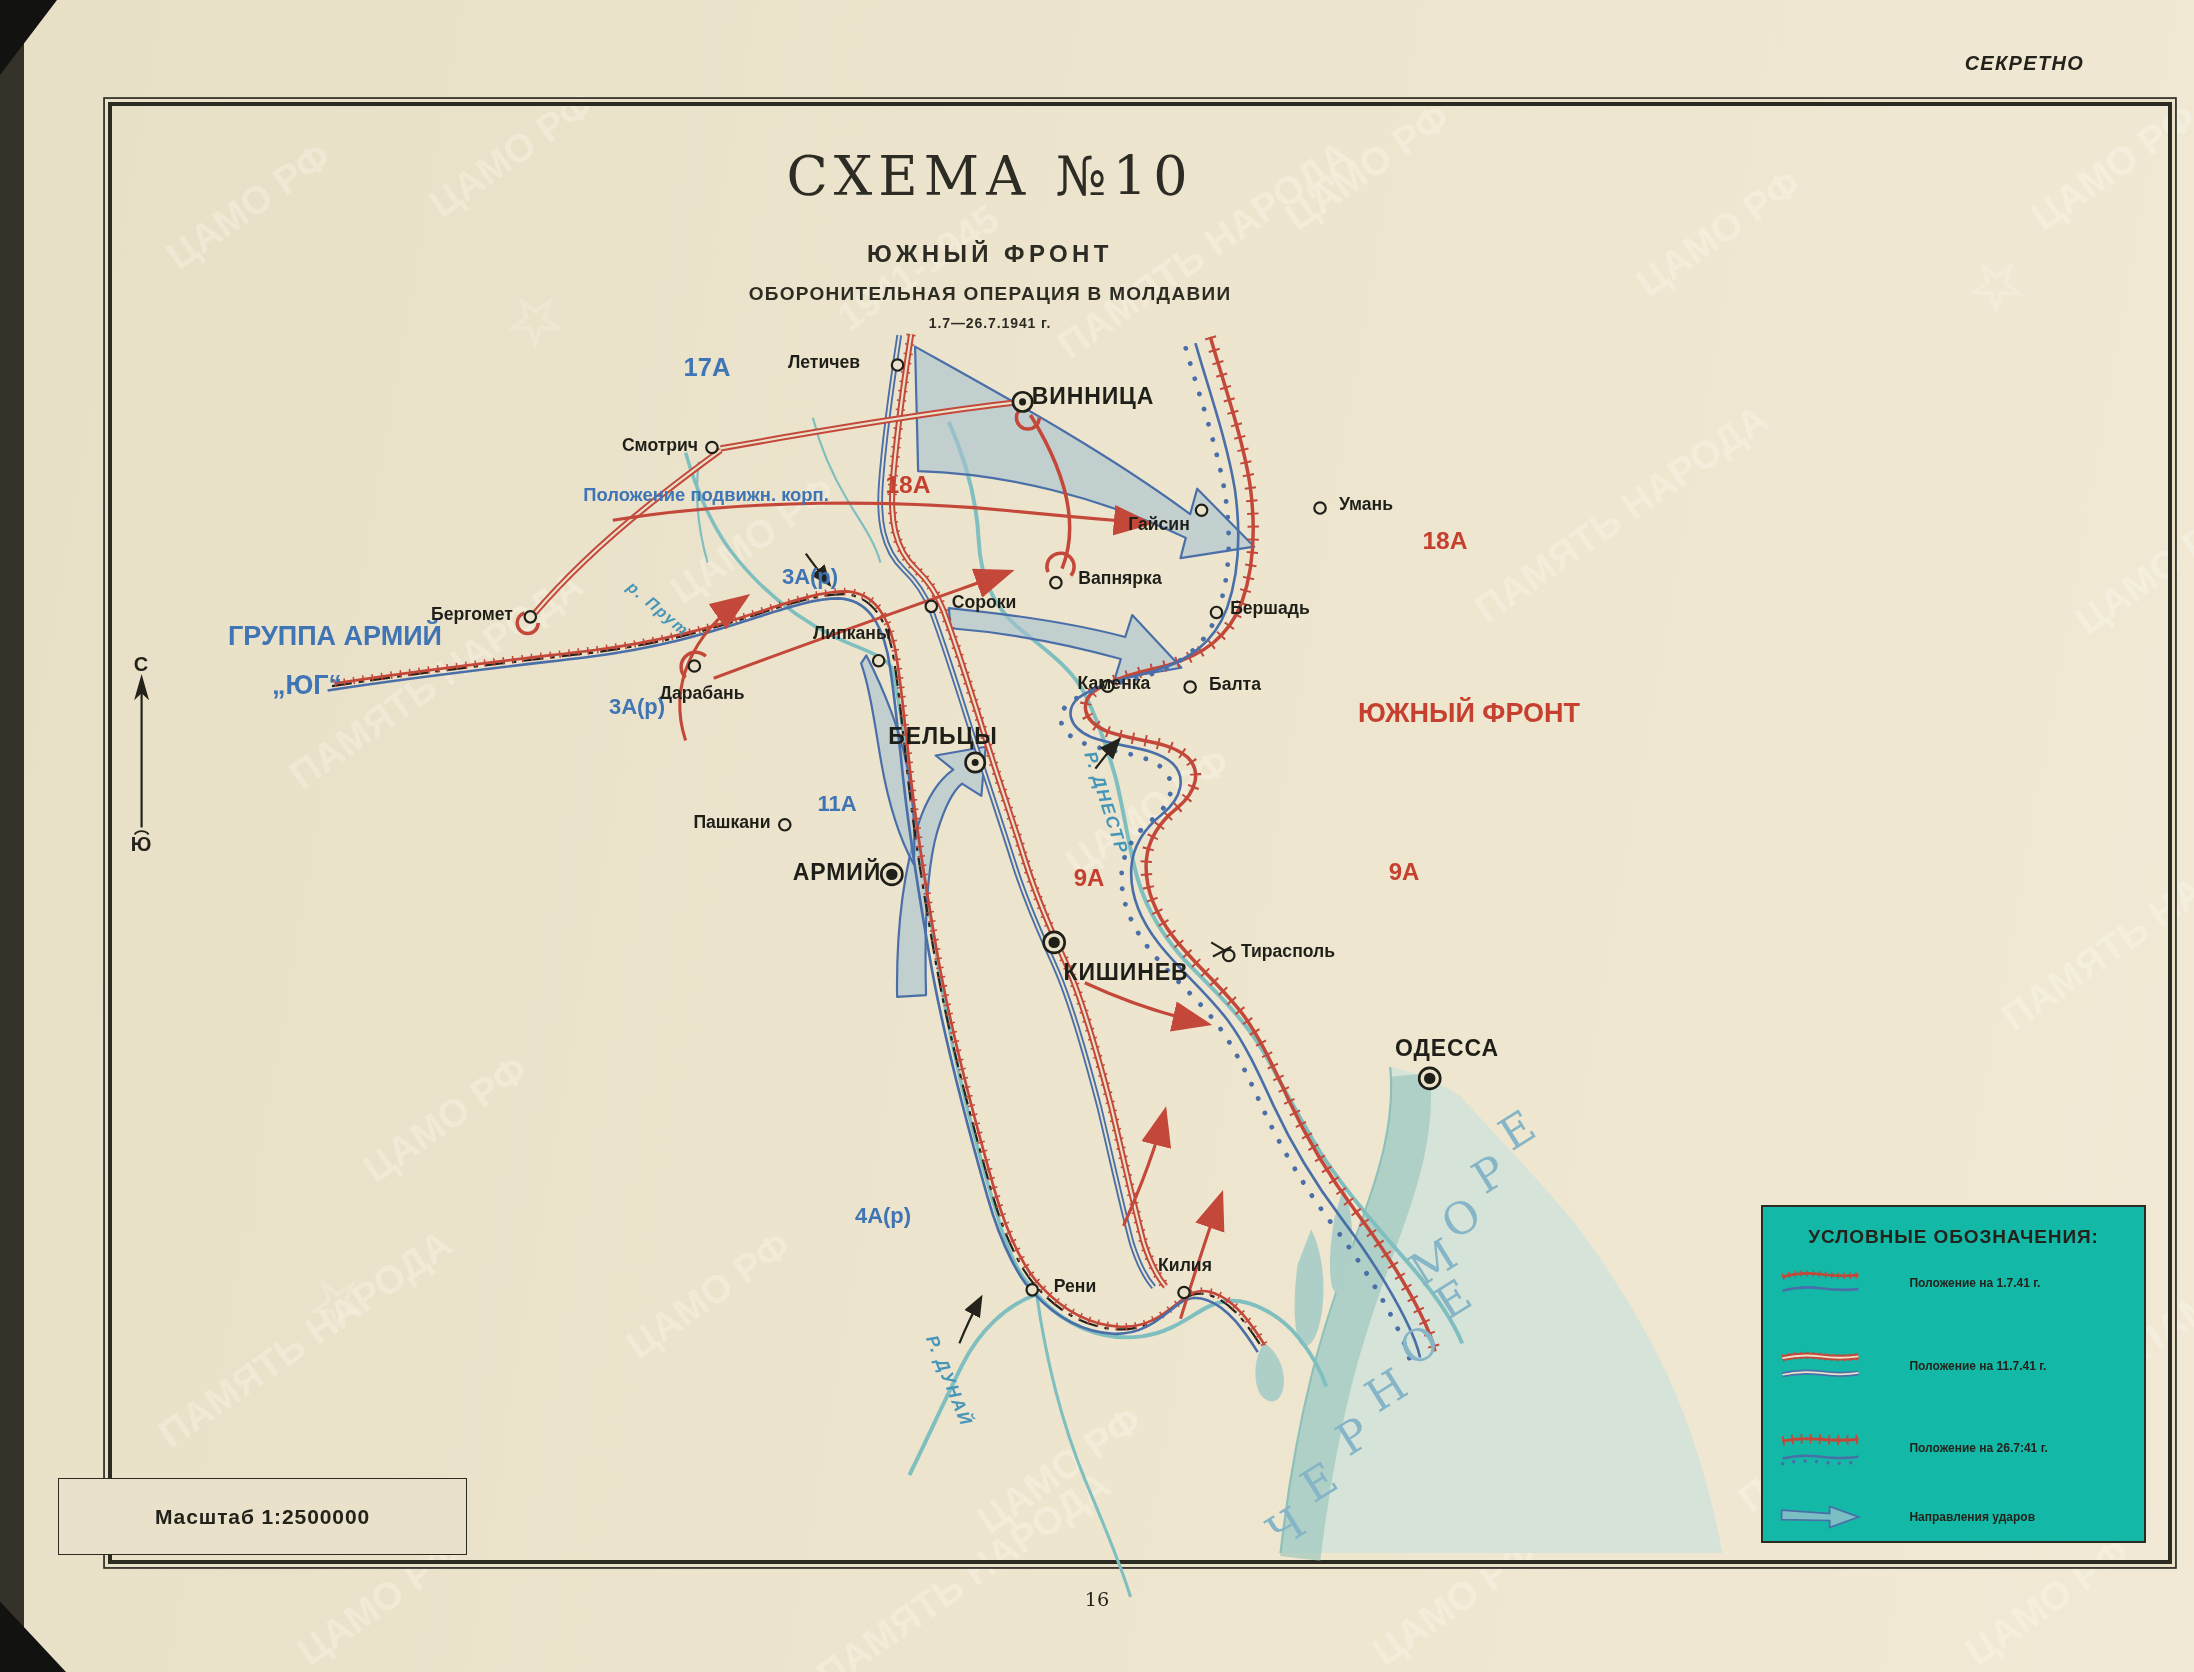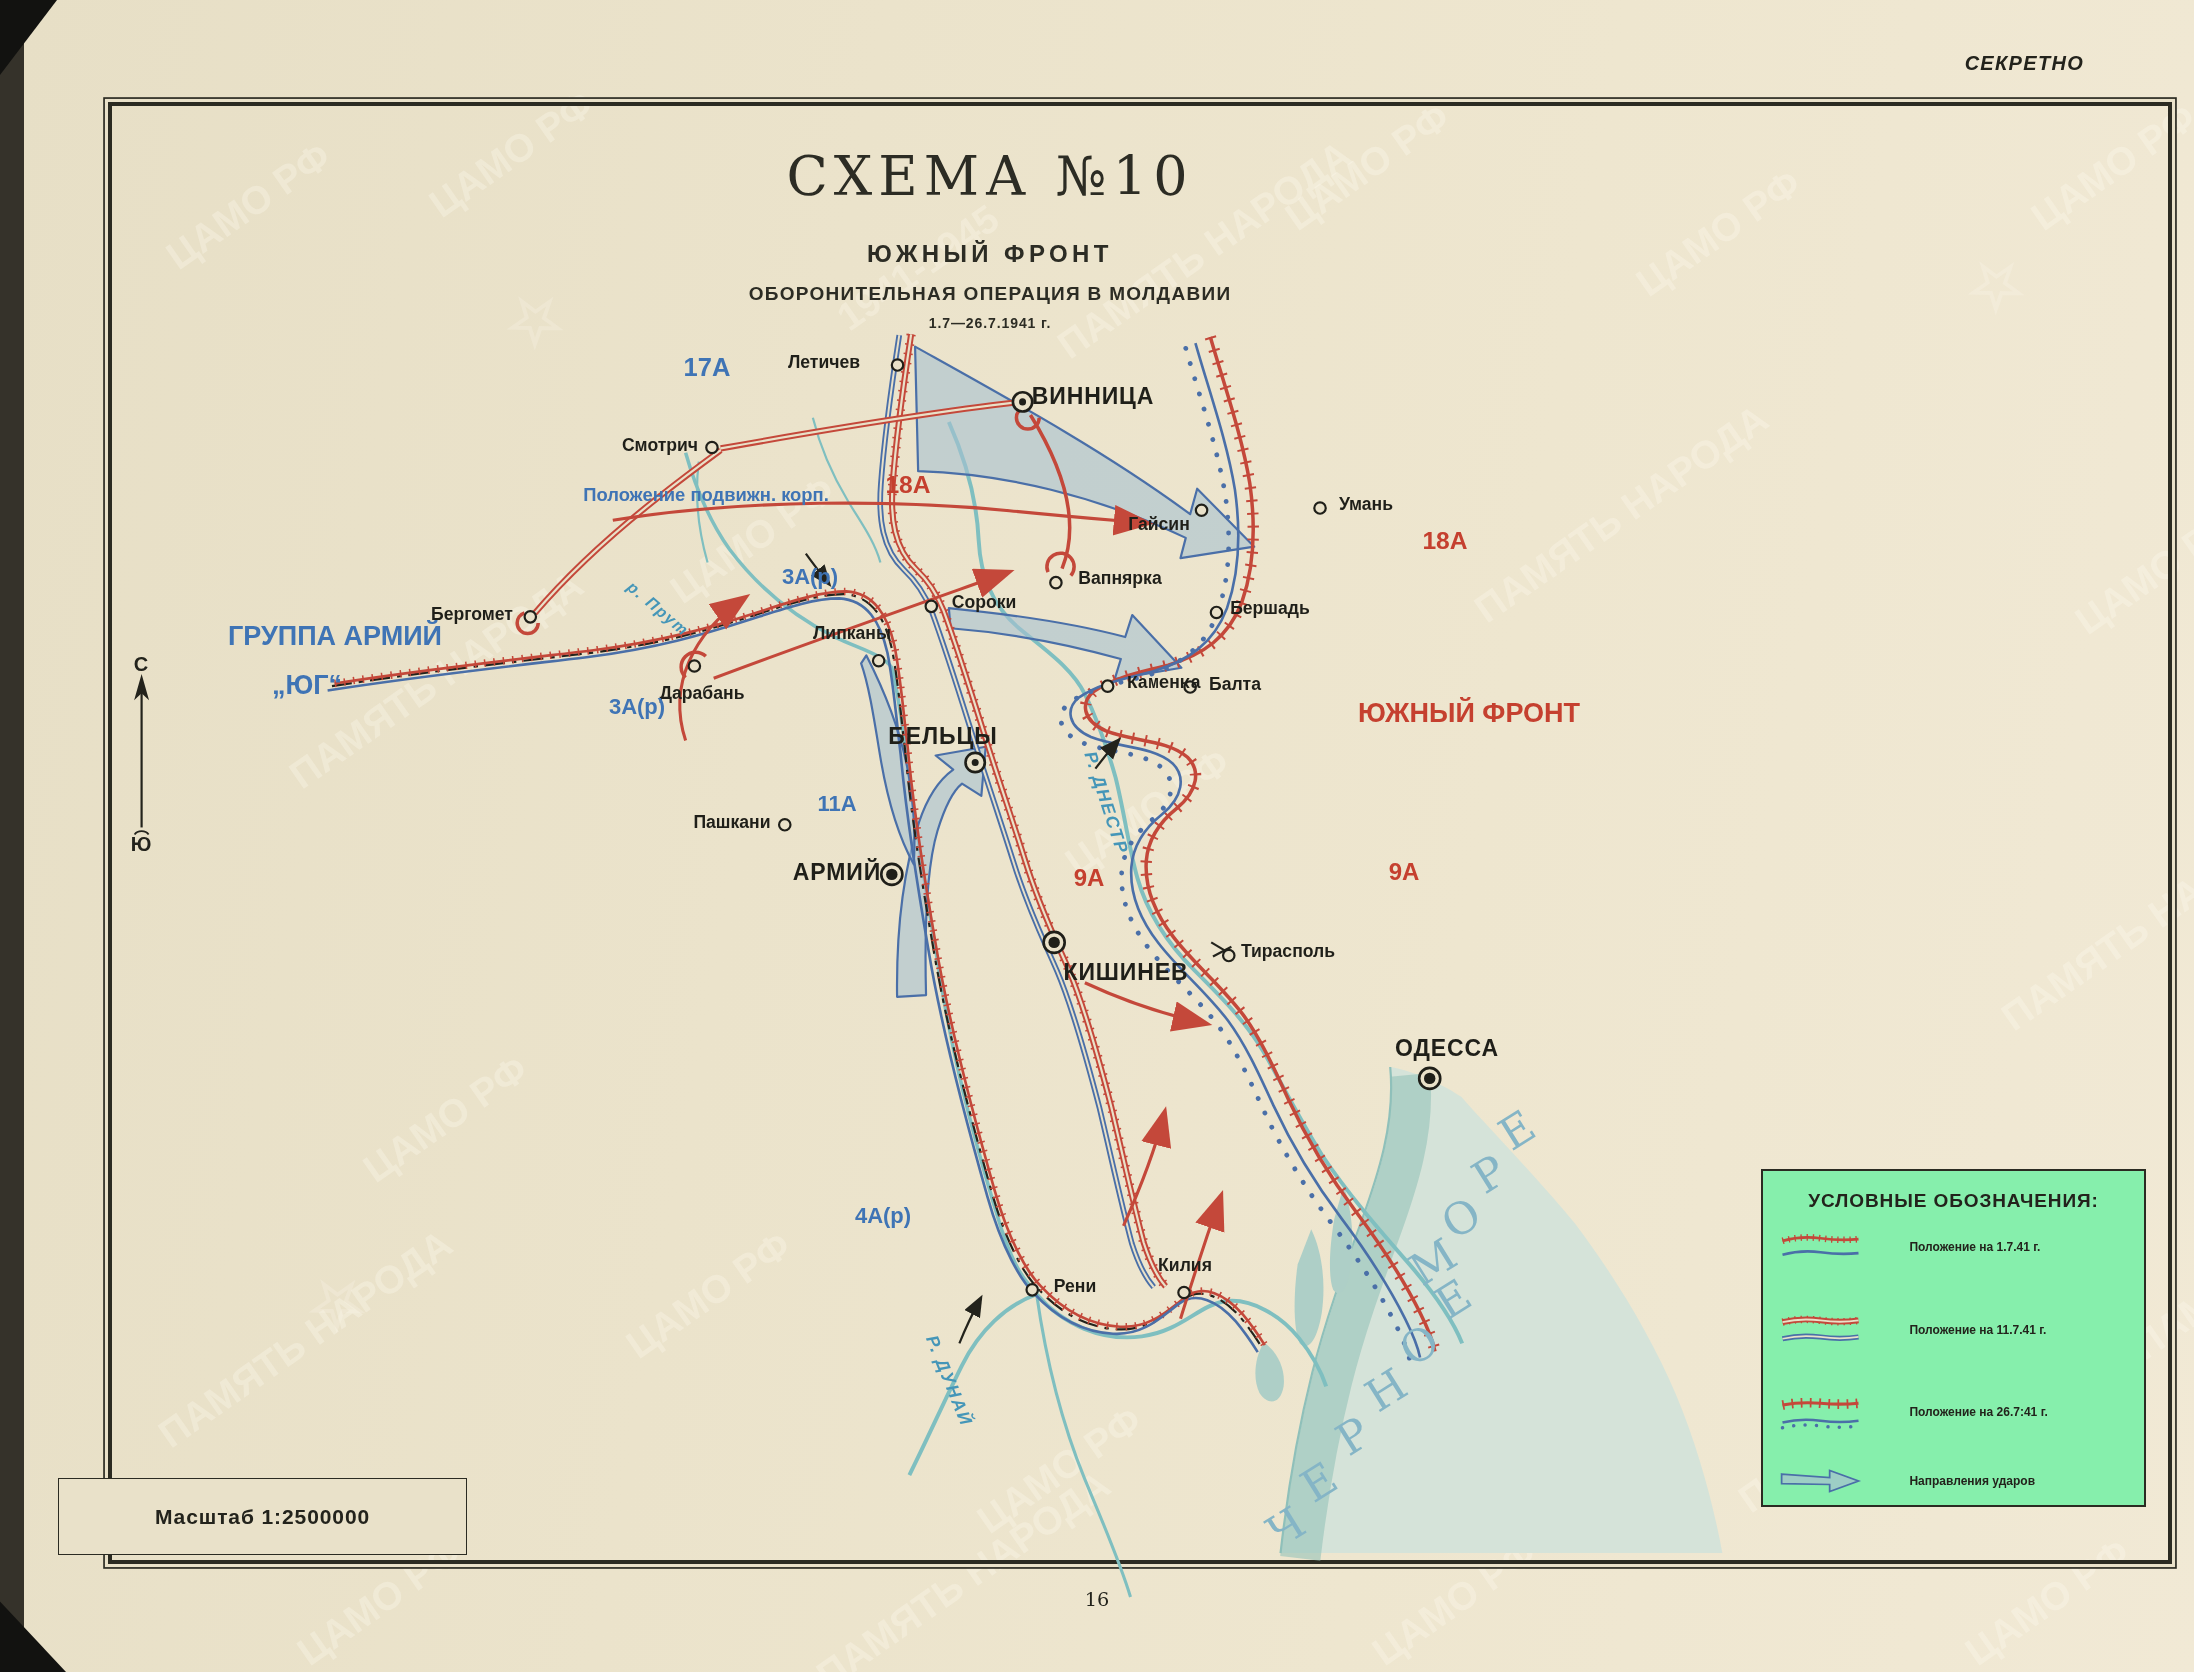--- a/index.html
+++ b/index.html
@@ -24,22 +24,22 @@
   .hdr .t4{margin-top:9.7px;font-size:14px;font-weight:700;letter-spacing:0.9px;}
   .lbl{position:absolute;transform:translate(-50%,-50%);white-space:nowrap;font-weight:700;}
   .city-town{font-size:17.6px;color:#1f1f19;}
   .city-major{font-size:23px;color:#1f1f19;letter-spacing:0.9px;}
   .army-blue{color:#3f74b5;}
   .army-red{color:#c5402f;}
   .river-lbl{color:#4596b8;font-style:italic;letter-spacing:1.8px;}
   .sea-letter{position:absolute;transform:translate(-50%,-50%) rotate(-32deg);
               font-family:"DejaVu Serif",serif;color:#85b5c6;font-size:44px;font-weight:500;}
   .compass-l{position:absolute;transform:translate(-50%,-50%);font-size:20px;font-weight:700;color:#23231c;}
-  .legend{position:absolute;left:1761px;top:1169px;width:381px;height:334px;
-          border:2.2px solid #2b2b22;background:#86efac;}
+  .legend{position:absolute;left:1761px;top:1205px;width:381px;height:334px;
+          border:2.2px solid #2b2b22;background:#14b8a6;}
   .legend-title{position:absolute;left:0;top:19.3px;width:100%;text-align:center;
                 font-size:19px;font-weight:700;letter-spacing:0.9px;color:#23231c;}
   .legend-row{position:absolute;left:16px;height:42px;display:flex;align-items:center;}
   .legend-row svg{width:83px;height:42px;margin-right:11.4px;flex:none;}
   .legend-row .ltext{font-size:12px;font-weight:600;color:#23231c;white-space:nowrap;margin-left:36px;}
   .scalebox{position:absolute;left:58px;top:1478px;width:407px;height:75px;
             border:1.8px solid #2b2b22;background:#e9e1c9;display:flex;align-items:center;justify-content:center;}
   .scalebox div{font-size:21px;font-weight:600;color:#23231c;letter-spacing:0.9px;}
   .pagenum{position:absolute;left:1053px;top:1588px;width:88px;text-align:center;
            font-family:"DejaVu Serif",serif;font-size:19.3px;color:#23231c;}
@@ -362,21 +362,21 @@
       <div class="lbl city-town" style="left: 660px; top: 445px;">Смотрич</div>
       <div class="lbl city-town" style="left: 1159px; top: 524px;">Гайсин</div>
       <div class="lbl city-town" style="left: 1366px; top: 504px;">Умань</div>
       <div class="lbl city-town" style="left: 1120px; top: 578px;">Вапнярка</div>
       <div class="lbl city-town" style="left: 1270px; top: 608px;">Бершадь</div>
       <div class="lbl city-town" style="left: 472px; top: 614px;">Бергомет</div>
       <div class="lbl city-town" style="left: 984px; top: 602px;">Сороки</div>
       <div class="lbl city-town" style="left: 852px; top: 633px;">Липканы</div>
       <div class="lbl city-town" style="left: 702px; top: 693px;">Дарабань</div>
       <div class="lbl city-town" style="left: 1235px; top: 684px;">Балта</div>
-      <div class="lbl city-town" style="left: 1164px; top: 683px; font-family: Liberation Mono, monospace;">Каменка</div>
+      <div class="lbl city-town" style="left: 1114px; top: 683px;">Каменка</div>
       <div class="lbl city-major" style="left: 943px; top: 736px;">БЕЛЬЦЫ</div>
       <div class="lbl city-town" style="left: 732px; top: 822px;">Пашкани</div>
       <div class="lbl city-major" style="left: 837px; top: 872px;">АРМИЙ</div>
       <div class="lbl city-major" style="left: 1126px; top: 972px;">КИШИНЕВ</div>
       <div class="lbl city-town" style="left: 1288px; top: 951px;">Тирасполь</div>
       <div class="lbl city-major" style="left: 1447px; top: 1048px;">ОДЕССА</div>
       <div class="lbl city-town" style="left: 1075px; top: 1286px;">Рени</div>
       <div class="lbl city-town" style="left: 1185px; top: 1265px;">Килия</div>
       <div class="lbl army-blue" style="left: 707px; top: 367px; font-size: 25.5px;">17А</div>
       <div class="lbl army-blue" style="left: 706px; top: 495px; font-size: 18.4px;">Положение подвижн. корп.</div>

